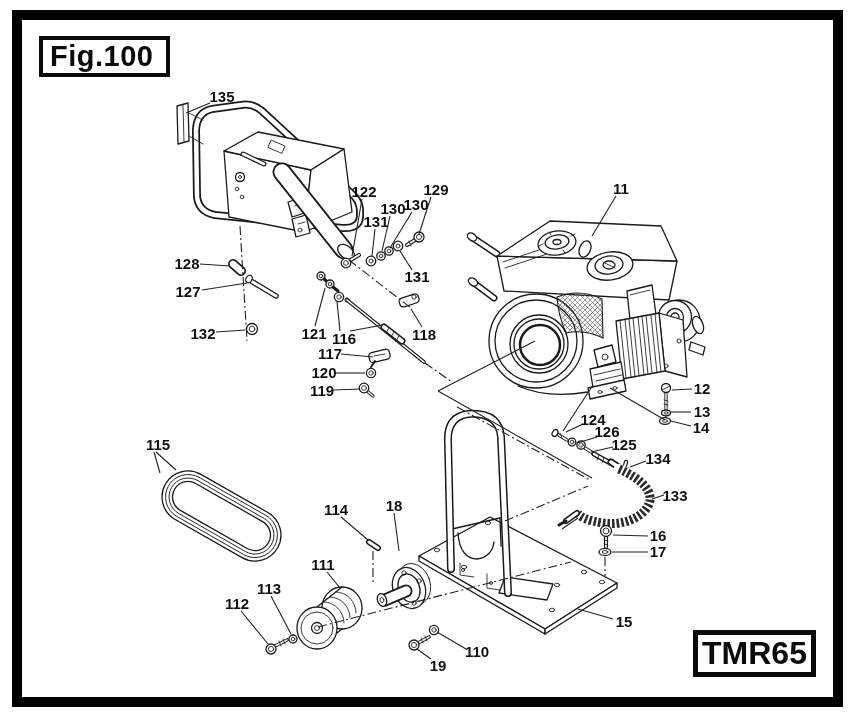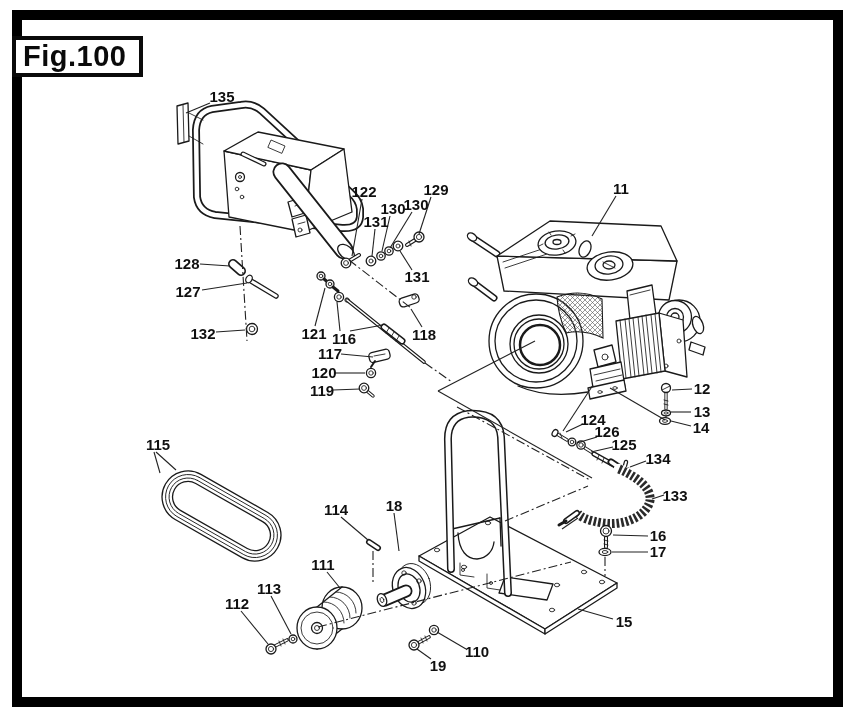--- a/index.html
+++ b/index.html
@@ -1,20 +1,20 @@
 <!DOCTYPE html>
 <html><head>
 <meta charset="utf-8">
 <style>
   html,body { margin:0; padding:0; background:#fff; }
   #page { position:relative; width:854px; height:714px; background:#fff; overflow:hidden;
           font-family:"Liberation Sans", sans-serif; }
   #frame { position:absolute; left:12px; top:10px; right:11px; bottom:7px;
            border:10px solid #000; pointer-events:none; }
-  #figbox { position:absolute; left:12px; top:36px; width:116px; height:33px;
+  #figbox { position:absolute; left:39px; top:36px; width:116px; height:33px;
             border:4px solid #0a0a0a; font-weight:bold; font-size:29px; line-height:33px;
             padding-left:7px; color:#0a0a0a; letter-spacing:0.5px; background:#fff; }
   #modelbox { position:absolute; left:693px; top:630px; width:113px; height:37px;
               border:5px solid #0a0a0a; font-weight:bold; font-size:32px; line-height:37px;
               text-align:center; color:#0a0a0a; background:#fff; }
   svg { position:absolute; left:0; top:0; }
   .k  { stroke:#1a1a1a; fill:none; stroke-width:1.3; stroke-linecap:round; stroke-linejoin:round; }
   .kf { stroke:#1a1a1a; fill:#ffffff; stroke-width:1.3; stroke-linejoin:round; }
   .w  { stroke:#ffffff; fill:none; stroke-linecap:round; }
   .thin { stroke-width:0.85; }
@@ -503,13 +503,16 @@
         <text x="438" y="671" text-anchor="middle" class="callout-text">19</text>
         <line x1="466" y1="649" x2="437" y2="632" class="leader"></line>
         <text x="477" y="657" text-anchor="middle" class="callout-text">110</text>
       </g>
   </svg>
 
   <div id="frame"></div>
   <div id="figbox">
     <span>Fig.100</span>
   </div>
+  <div id="modelbox">
+    <span>TMR65</span>
+  </div>
 </div>
 
 </body></html>

